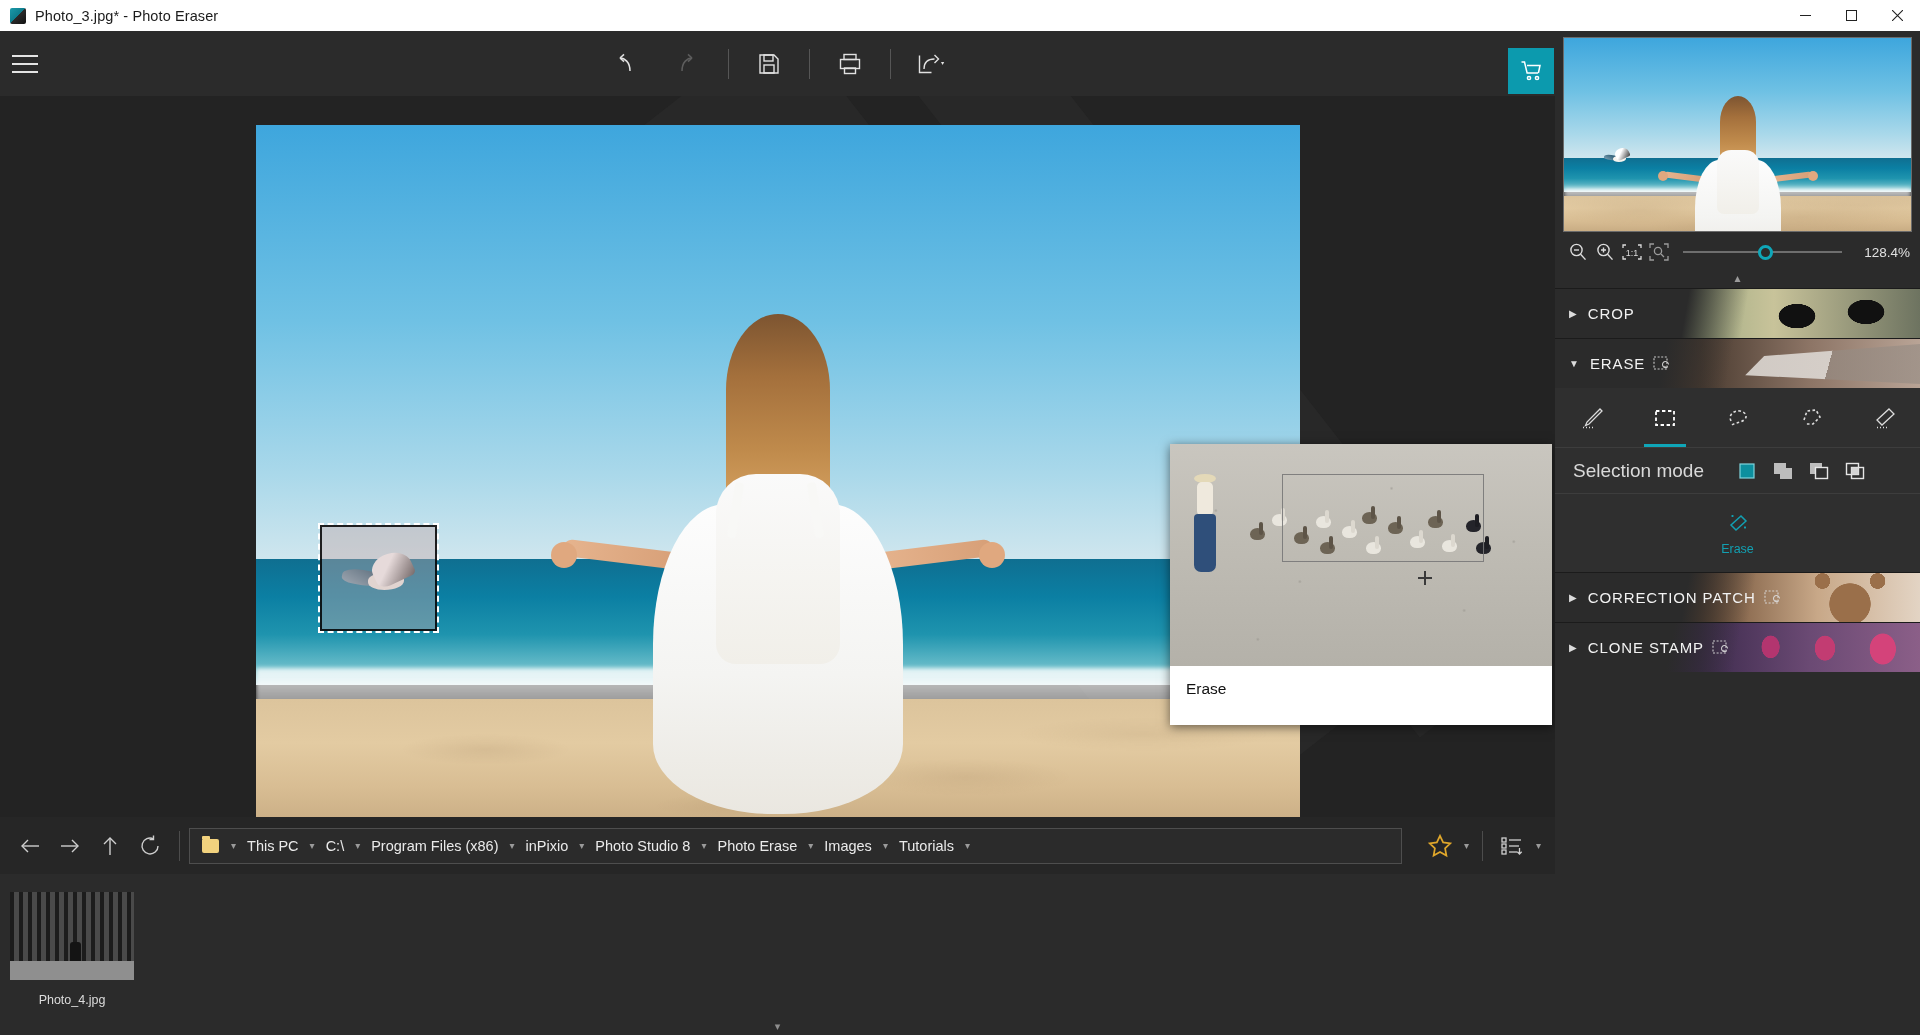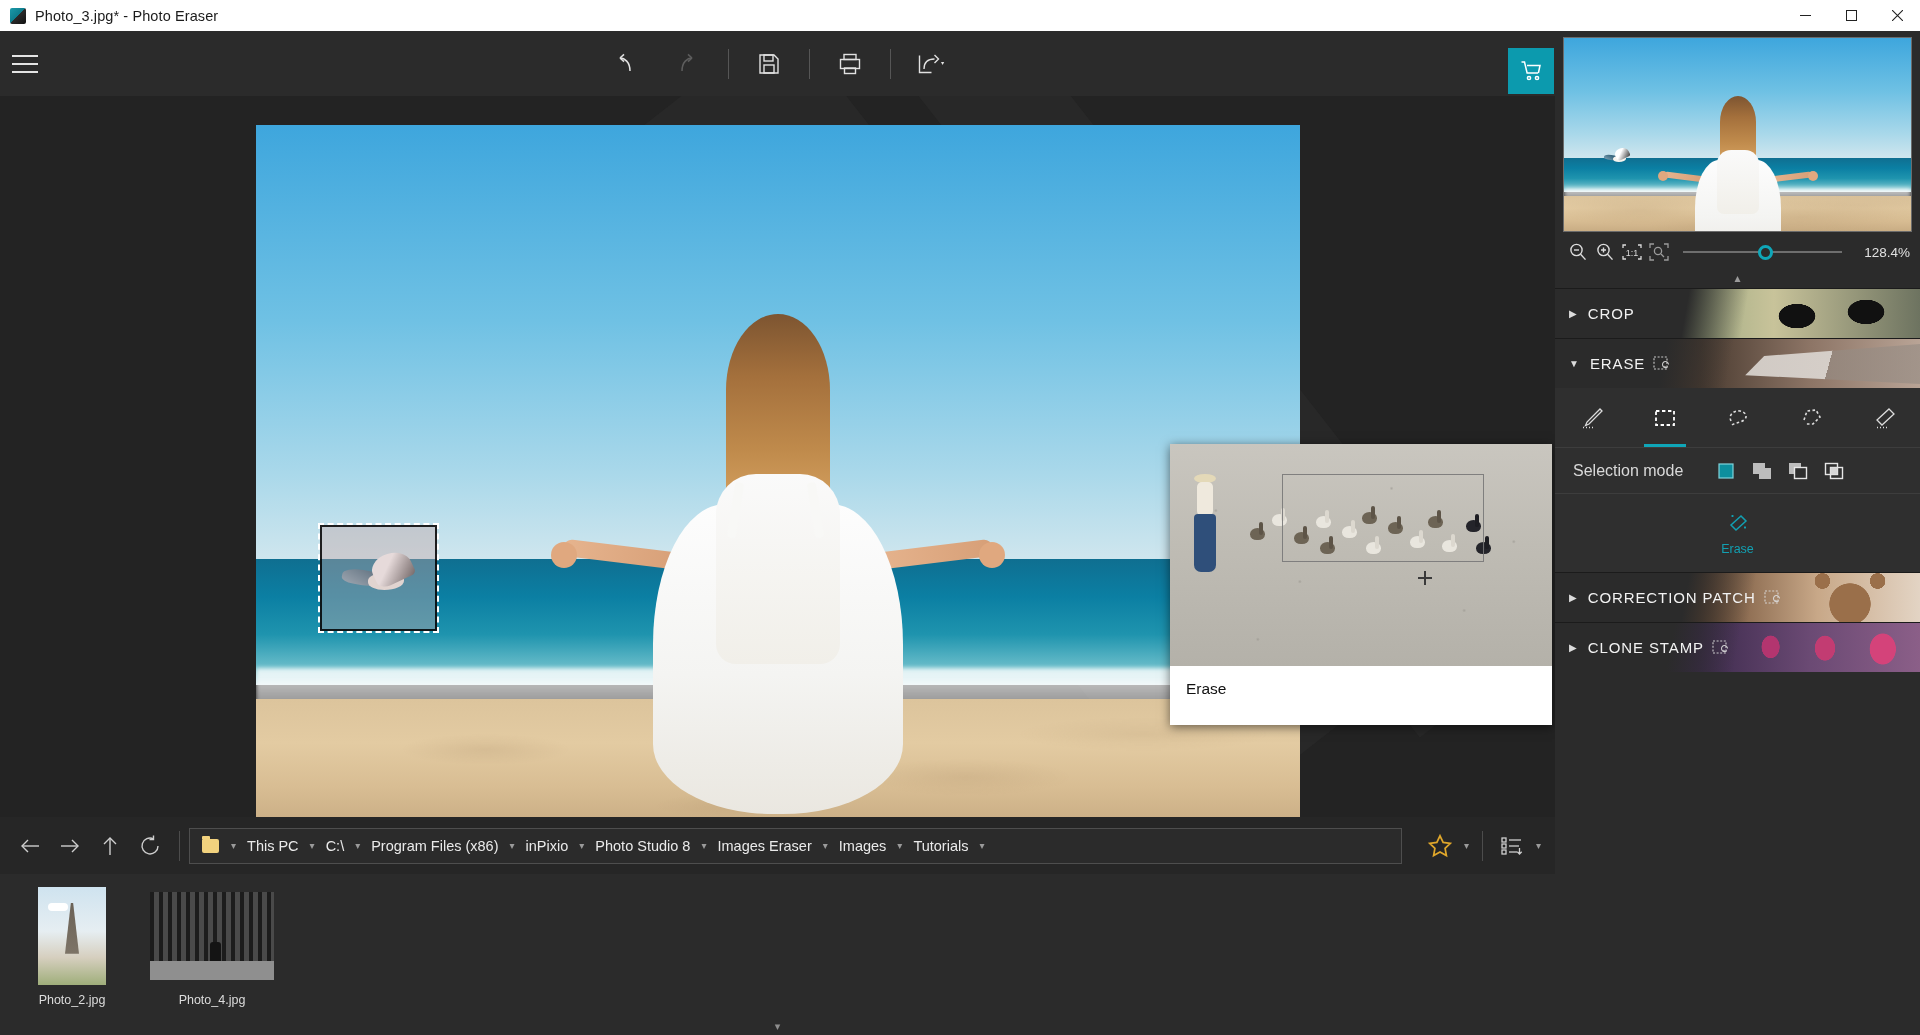--- a/index.html
+++ b/index.html
@@ -325,21 +325,21 @@
     border-bottom: 1px solid #3d3d3d; position: relative;
   }
   .etool { width: 54px; height: 58px; display:flex; align-items:center; justify-content:center; cursor:pointer; position: relative; }
   .etool.active::after {
     content:""; position:absolute; left:6px; right:6px; bottom:0; height:3px; background:#0fa6b8;
   }
   #selmode-row {
     height: 46px; display:flex; align-items:center; padding-left: 18px; gap: 10px;
     border-bottom: 1px solid #3d3d3d;
   }
-  #selmode-row .sm-label { font-size: 16px; color:#d9d9d9; margin-right: 20px; }
+  #selmode-row .sm-label { font-size: 19px; color:#d9d9d9; margin-right: 20px; }
   .sm-btn { width: 26px; height: 26px; display:flex; align-items:center; justify-content:center; cursor:pointer; }
   #erase-action {
     height: 78px; display:flex; flex-direction: column; align-items:center; justify-content:center;
     gap: 5px; cursor:pointer;
   }
   #erase-action .ea-label { font-size: 12.5px; color: #12a0b2; }
   #panel-handle {
     position: absolute; right: 0; top: 530px; width: 14px; height: 44px;
     display:flex; align-items:center; justify-content:center; color:#9a9a9a; font-size: 13px;
     cursor: pointer;
@@ -568,21 +568,21 @@
           <span class="crumb">This PC</span>
           <span class="crumb-chev">▾</span>
           <span class="crumb">C:\</span>
           <span class="crumb-chev">▾</span>
           <span class="crumb">Program Files (x86)</span>
           <span class="crumb-chev">▾</span>
           <span class="crumb">inPixio</span>
           <span class="crumb-chev">▾</span>
           <span class="crumb">Photo Studio 8</span>
           <span class="crumb-chev">▾</span>
-          <span class="crumb">Images Eraser</span>
+          <span class="crumb">Photo Erase</span>
           <span class="crumb-chev">▾</span>
           <span class="crumb">Images</span>
           <span class="crumb-chev">▾</span>
           <span class="crumb">Tutorials</span>
           <span class="crumb-chev">▾</span>
         </div>
 
         <div class="nav-ico" style="margin-left:18px">
           <svg class="svgi" width="26" height="26" viewBox="0 0 24 24" fill="none" stroke="#e0a72b" stroke-width="1.6">
             <path d="M12 2.6 l2.9 6.1 6.6 .9 -4.8 4.6 1.2 6.6 -5.9 -3.2 -5.9 3.2 1.2 -6.6 -4.8 -4.6 6.6 -.9 z"></path>
@@ -598,29 +598,20 @@
             <path d="M10 7 H22"></path>
               <path d="M10 13 H20"></path>
               <path d="M10 19 H18"></path>
             <path d="M20.5 15 V21 M18.3 18.8 L20.5 21 L22.7 18.8"></path>
             </svg>
         </div>
         <span class="crumb-chev">▾</span>
       </div>
 
       <div id="filmstrip">
-        <div class="thumb">
-          <div class="tbox">
-              <div class="t2">
-                <div class="cloud"></div>
-                <div class="tower"></div>
-              </div>
-            </div>
-          <div class="tname">Photo_2.jpg</div>
-        </div>
         <div class="thumb">
           <div class="tbox">
               <div class="t4">
                 <div class="run"></div>
               </div>
             </div>
           <div class="tname">Photo_4.jpg</div>
         </div>
       </div>
       <div id="bottom-chev">▾</div>

